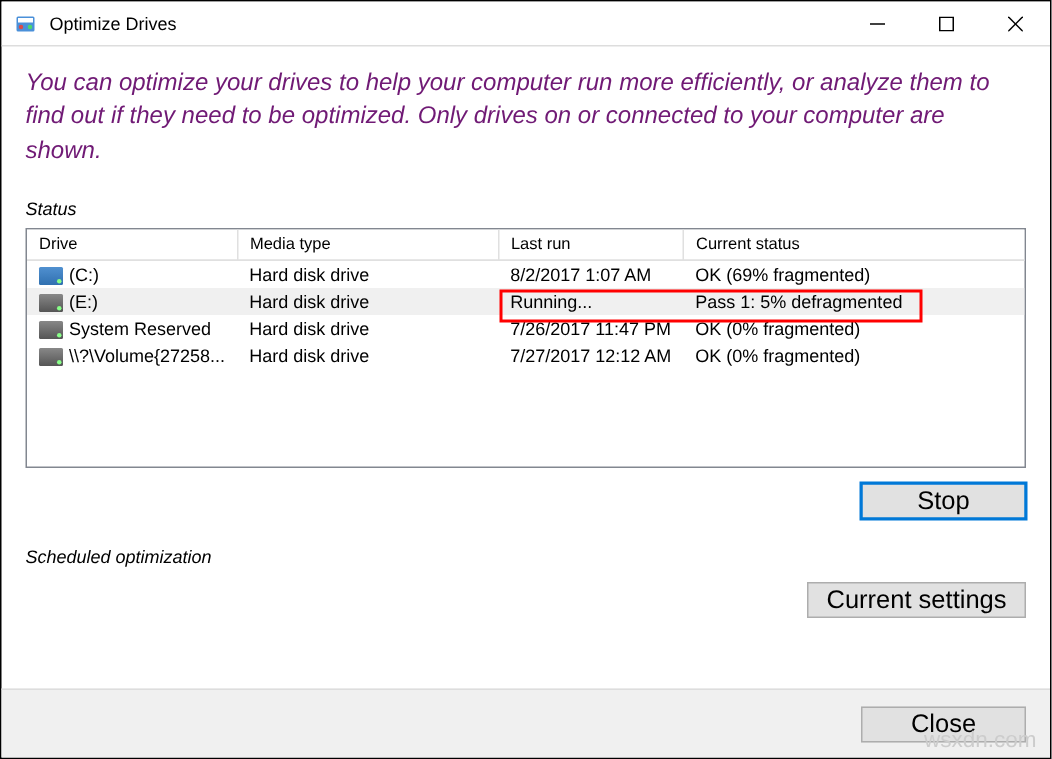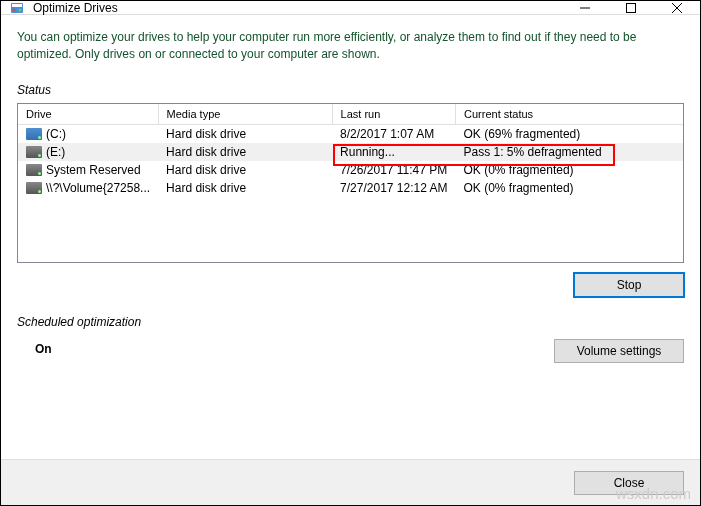--- a/index.html
+++ b/index.html
@@ -1,47 +1,47 @@
 <!DOCTYPE html>
 <html><head>
   <meta charset="utf-8">
   <style>
     * { margin: 0; padding: 0; box-sizing: border-box; }
     body { font-family: 'Segoe UI', Tahoma, sans-serif; font-size: 12px; background: #fff; width: 701px; height: 506px; overflow: hidden; border: 1px solid #000; }
     
-    .titlebar { height: 14px; background: #fff; display: flex; align-items: center; border-bottom: 1px solid #ddd; }
+    .titlebar { height: 30px; background: #fff; display: flex; align-items: center; border-bottom: 1px solid #ddd; }
     .titlebar-icon { width: 16px; height: 16px; margin: 0 8px; display: inline-flex; align-items: center; justify-content: center; }
     .titlebar-icon svg { width: 16px; height: 16px; }
     .titlebar-title { flex: 1; font-size: 12px; color: #000; }
     .titlebar-controls { display: flex; }
     .titlebar-btn { width: 46px; height: 30px; display: flex; align-items: center; justify-content: center; color: #000; font-size: 10px; }
     
     .content { padding: 14px 16px 0 16px; }
-    .description { font-size: 12px; color: #14532d; line-height: 1.4; margin-bottom: 20px; }
+    .description { font-size: 16px; color: #701a75; line-height: 1.4; margin-bottom: 20px; font-style: italic; }
     
     .section-label { font-size: 12px; color: #000; margin-bottom: 6px; font-style: italic; }
     
     .drive-table-wrap { border: 1px solid #828790; background: #fff; height: 160px; overflow: hidden; margin-bottom: 10px; }
     .drive-table { width: 100%; border-collapse: collapse; }
     .drive-table th { text-align: left; font-weight: normal; font-size: 11px; padding: 4px 8px; border-right: 1px solid #e0e0e0; border-bottom: 1px solid #e0e0e0; background: #fff; }
     .drive-table th:last-child { border-right: none; }
     .drive-table td { padding: 2px 8px; font-size: 12px; white-space: nowrap; overflow: hidden; }
     .drive-table tbody tr.highlighted { background: #f0f0f0; }
     .drive-icon { display: inline-block; width: 16px; height: 12px; margin-right: 4px; vertical-align: middle; }
     .drive-icon.c { background: linear-gradient(#5090d0, #3070b0); border-radius: 1px; position: relative; }
     .drive-icon.c::after { content: ''; position: absolute; right: 1px; bottom: 1px; width: 3px; height: 3px; background: #8f8; border-radius: 50%; }
     .drive-icon.hdd { background: linear-gradient(#888, #555); border-radius: 1px; position: relative; }
     .drive-icon.hdd::after { content: ''; position: absolute; right: 1px; bottom: 1px; width: 3px; height: 3px; background: #8f8; border-radius: 50%; }
     .col-drive { width: 134px; }
     .col-media { width: 174px; }
     .col-lastrun { width: 118px; }
     .col-status { width: auto; }
     
     .button-row { display: flex; justify-content: flex-end; margin-bottom: 18px; }
-    .win-button { min-width: 110px; height: 24px; font-size: 12px; background: #e1e1e1; border: 1px solid #adadad; padding: 0 12px; cursor: pointer; font-family: inherit; }
+    .win-button { min-width: 110px; height: 24px; font-size: 17px; background: #e1e1e1; border: 1px solid #adadad; padding: 0 12px; cursor: pointer; font-family: inherit; }
     .win-button.focused { outline: 2px solid #0078d7; outline-offset: -1px; border-color: #0078d7; }
     
     .sched-section { margin-bottom: 16px; }
     .sched-body { display: flex; justify-content: space-between; align-items: flex-start; padding-left: 18px; margin-top: 10px; }
     .sched-text { font-size: 12px; line-height: 1.7; }
     .sched-on { font-weight: bold; }
     
     .footer { position: absolute; bottom: 1px; left: 1px; right: 1px; height: 46px; background: #f0f0f0; border-top: 1px solid #ddd; display: flex; align-items: center; justify-content: flex-end; padding: 0 16px; }
     
     .table-container { position: relative; }
@@ -130,23 +130,22 @@
   </div>
 
   <div class="button-row">
     <button class="win-button focused">Stop</button>
   </div>
 
   <div class="sched-section">
     <div class="section-label">Scheduled optimization</div>
     <div class="sched-body">
       <div class="sched-text">
-        <div class="sched-on">On</div>
       </div>
-      <button class="win-button" style="min-width:130px">Volume settings</button>
+      <button class="win-button" style="min-width:130px">Current settings</button>
     </div>
   </div>
 </div>
 
 <div class="footer">
   <button class="win-button">Close</button>
 </div>
 
 <div class="watermark-source">wsxdn.com</div>
 

